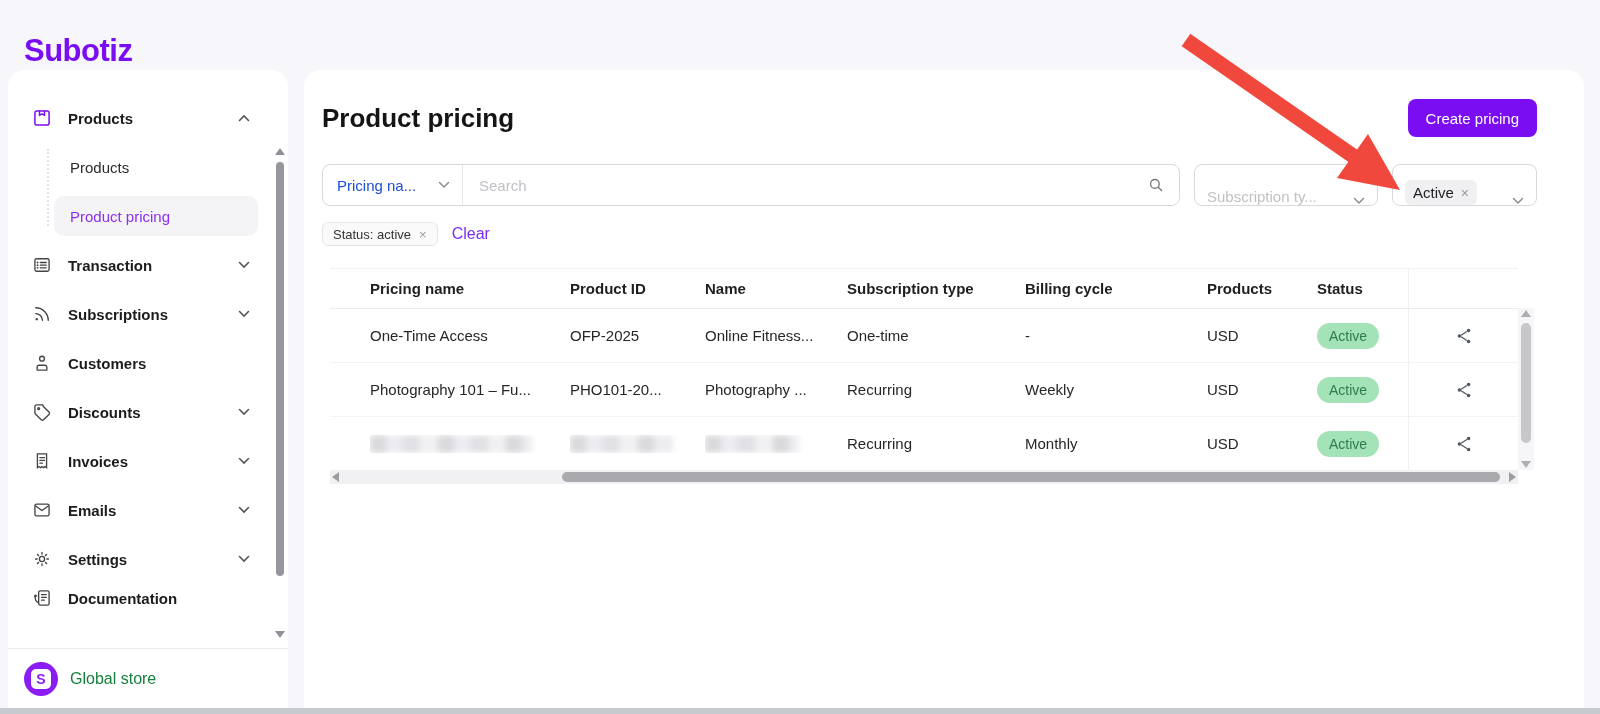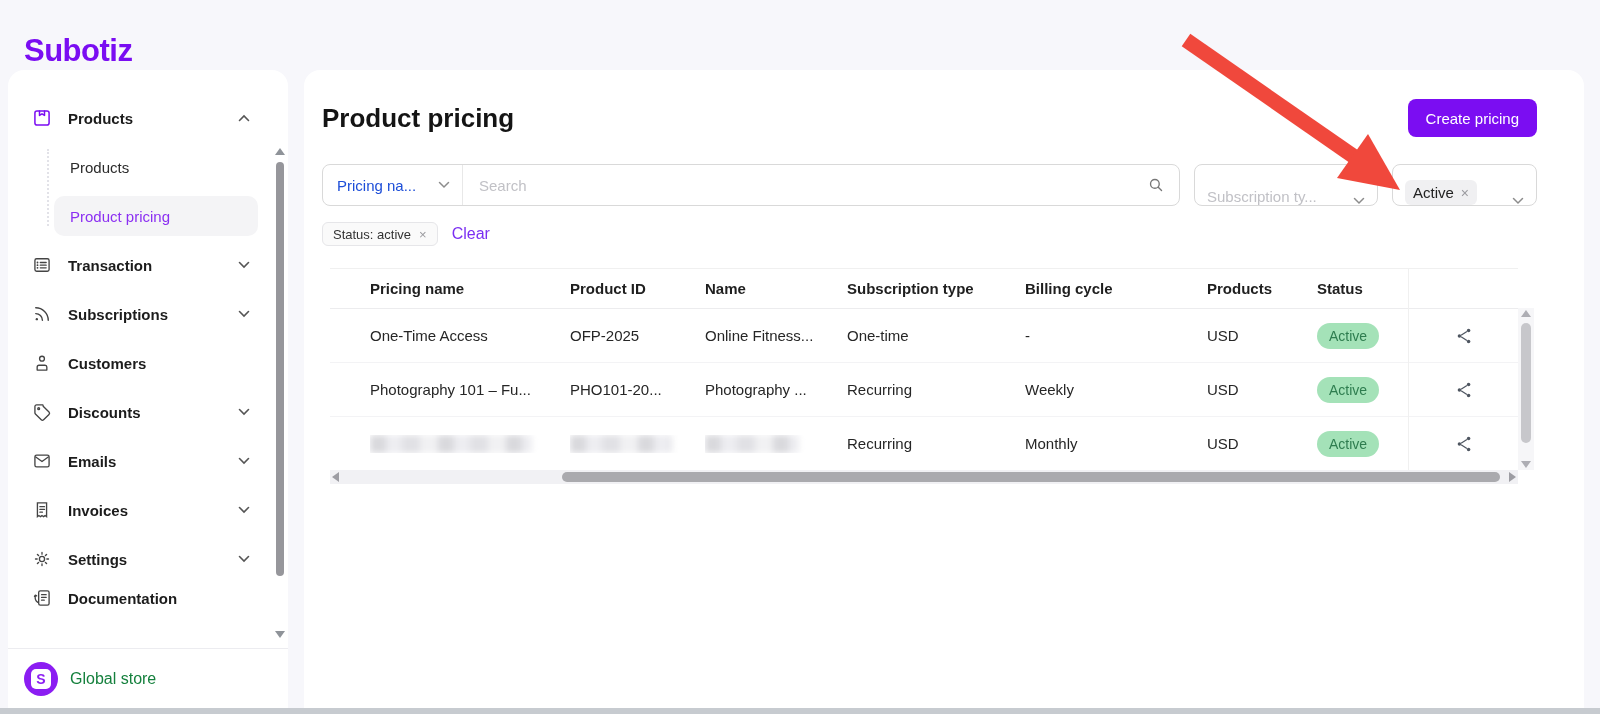--- a/index.html
+++ b/index.html
@@ -194,36 +194,36 @@
         <path d="M13 3.5H5.5a2 2 0 0 0-2 2V13a2 2 0 0 0 .6 1.4l7 7a2 2 0 0 0 2.8 0l6.5-6.5a2 2 0 0 0 0-2.8l-7-7A2 2 0 0 0 13 3.5z"></path>
           <circle cx="8" cy="8" r="1.1"></circle>
       </svg>
       <span class="lbl">Discounts</span>
       <svg class="chev" viewBox="0 0 12 8" fill="none" stroke="#555" stroke-width="1.6" stroke-linecap="round">
           <path d="M1.5 1.5L6 6l4.5-4.5"></path>
         </svg>
     </div>
 
     <div class="nav-item">
+      <svg class="nav-ico" viewBox="0 0 24 24" fill="none" stroke="#444" stroke-width="1.6" stroke-linecap="round">
+        <path d="M6.5 3.5h11v16.5l-1.8-1.3-1.9 1.3-1.8-1.3-1.9 1.3-1.8-1.3-1.8 1.3z"></path>
+          <path d="M9.5 8h5.5M9.5 11.3h5.5M9.5 14.6h3"></path>
+      </svg>
+      <span class="lbl">Invoices</span>
+      <svg class="chev" viewBox="0 0 12 8" fill="none" stroke="#555" stroke-width="1.6" stroke-linecap="round">
+          <path d="M1.5 1.5L6 6l4.5-4.5"></path>
+        </svg>
+    </div>
+
+    <div class="nav-item">
       <svg class="nav-ico" viewBox="0 0 24 24" fill="none" stroke="#444" stroke-width="1.6" stroke-linecap="round" stroke-linejoin="round">
         <rect x="3.5" y="5" width="17" height="14" rx="2"></rect>
           <path d="M4.5 7.2l7.5 5.4 7.5-5.4"></path>
       </svg>
       <span class="lbl">Emails</span>
-      <svg class="chev" viewBox="0 0 12 8" fill="none" stroke="#555" stroke-width="1.6" stroke-linecap="round">
-          <path d="M1.5 1.5L6 6l4.5-4.5"></path>
-        </svg>
-    </div>
-
-    <div class="nav-item">
-      <svg class="nav-ico" viewBox="0 0 24 24" fill="none" stroke="#444" stroke-width="1.6" stroke-linecap="round">
-        <path d="M6.5 3.5h11v16.5l-1.8-1.3-1.9 1.3-1.8-1.3-1.9 1.3-1.8-1.3-1.8 1.3z"></path>
-          <path d="M9.5 8h5.5M9.5 11.3h5.5M9.5 14.6h3"></path>
-      </svg>
-      <span class="lbl">Invoices</span>
       <svg class="chev" viewBox="0 0 12 8" fill="none" stroke="#555" stroke-width="1.6" stroke-linecap="round">
           <path d="M1.5 1.5L6 6l4.5-4.5"></path>
         </svg>
     </div>
 
     <div class="nav-item">
       <svg class="nav-ico" viewBox="0 0 24 24" fill="none" stroke="#444" stroke-width="1.6" stroke-linecap="round">
         <circle cx="12" cy="12" r="3.1"></circle>
           <path d="M12 4.2v2M12 17.8v2M4.2 12h2M17.8 12h2M6.5 6.5l1.4 1.4M16.1 16.1l1.4 1.4M17.5 6.5l-1.4 1.4M7.9 16.1l-1.4 1.4"></path>
       </svg>

